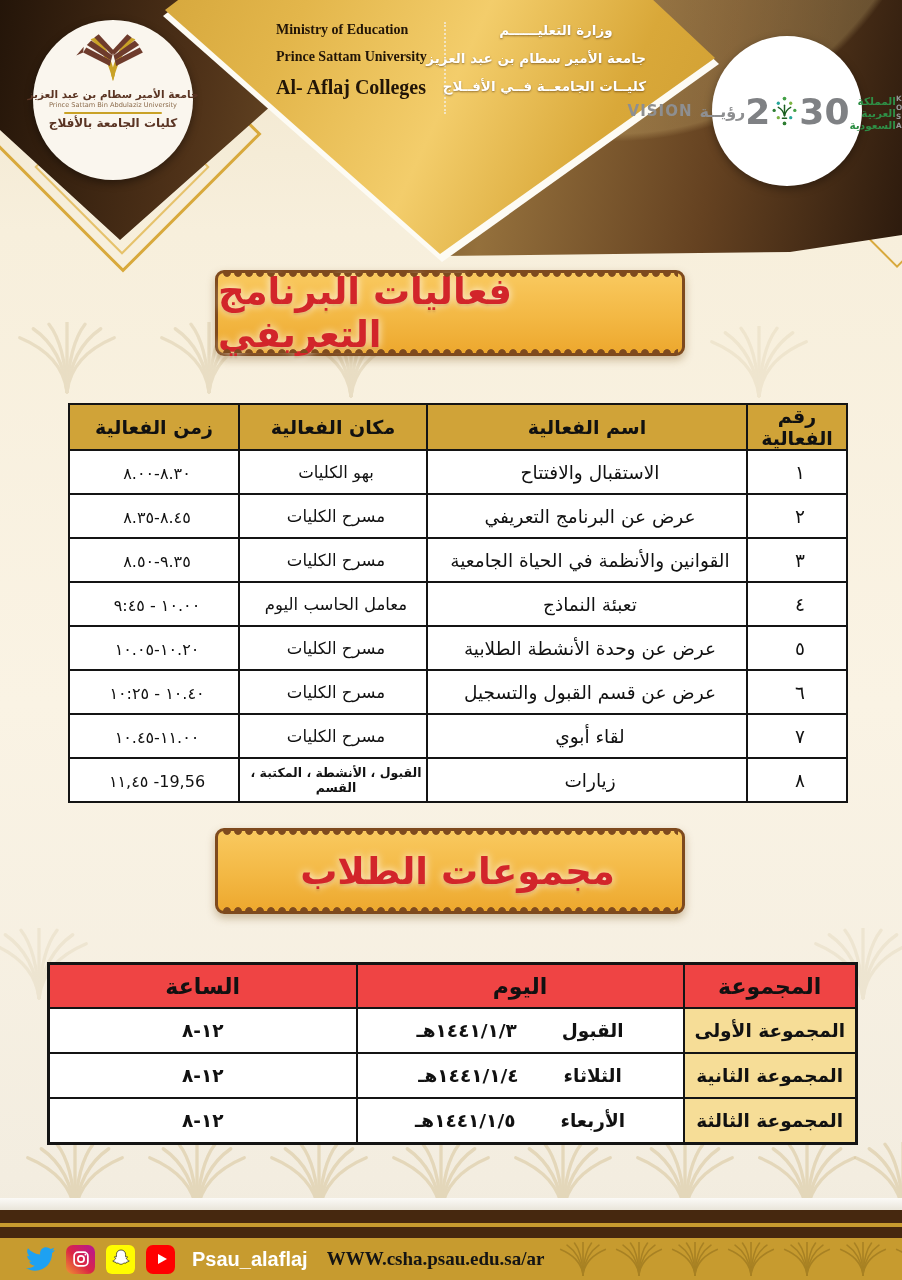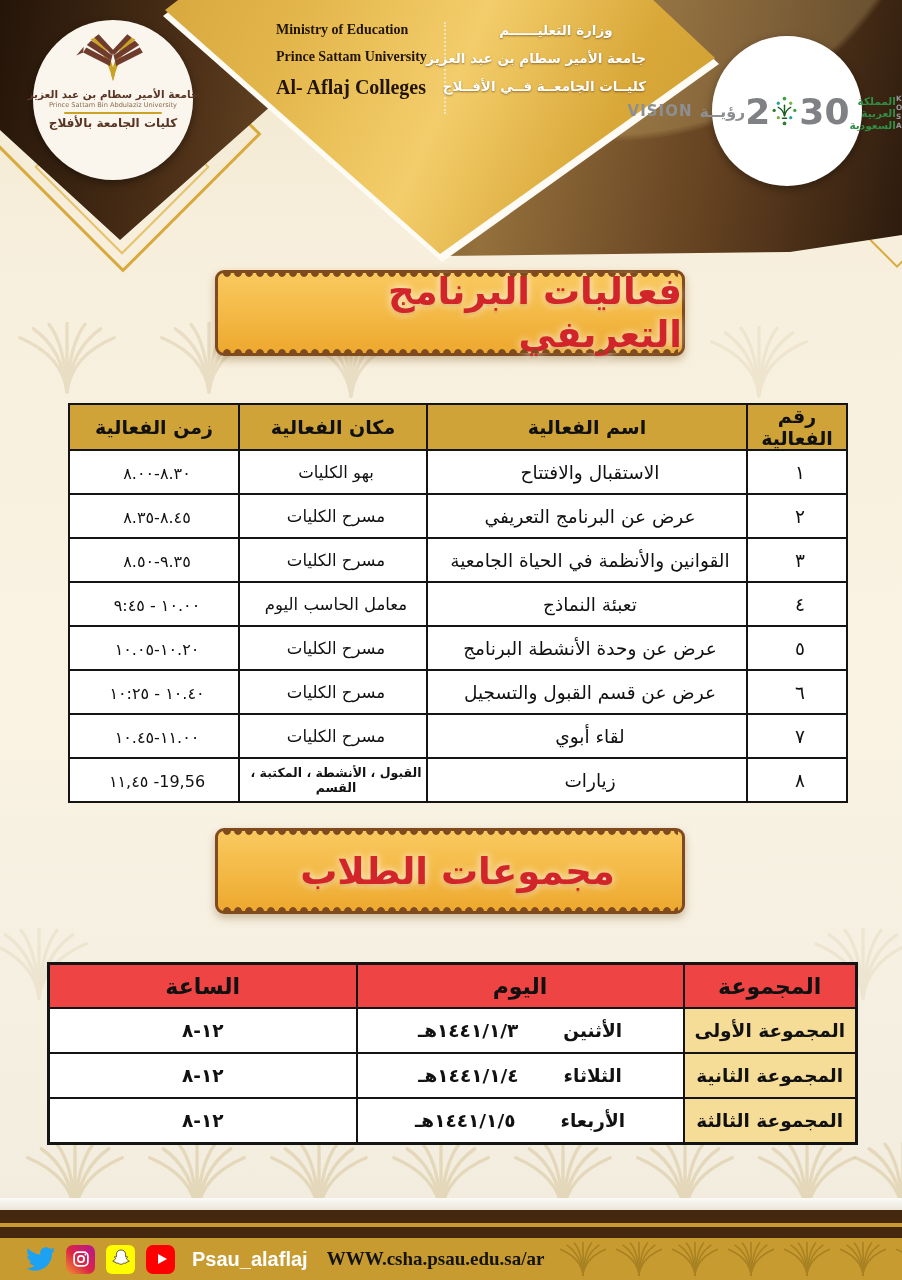--- a/index.html
+++ b/index.html
@@ -49,21 +49,21 @@
   .v-row2{display:flex;align-items:center;color:#7f8184;font-weight:bold;font-size:36px;line-height:1;gap:1px;margin-top:1px;}
   .v-emblem{width:27px;height:31px;}
   .v-row3{color:#2f8f46;font-size:10.5px;font-weight:bold;margin-top:3px;direction:rtl;}
   .v-row4{color:#96989a;font-size:7.3px;letter-spacing:1.5px;margin-top:2px;font-weight:bold;}
   
   .banner{position:absolute;left:215px;width:470px;height:86px;border-radius:9px;
     background:linear-gradient(180deg,#f9c95f 0%,#f3b844 55%,#eda82e 100%);
     border:3px solid #7e4a1e;box-shadow:0 4px 9px rgba(120,80,20,.35);
     display:flex;align-items:center;justify-content:center;z-index:4;box-sizing:border-box;}
   .banner .title{font-size:37px;font-weight:bold;color:#d2252a;
-    text-shadow:0 0 8px rgba(255,255,255,.95),0 2px 2px rgba(140,70,0,.25);text-align:right;}
+    text-shadow:0 0 8px rgba(255,255,255,.95),0 2px 2px rgba(140,70,0,.25);}
   .stitch{position:absolute;left:4px;right:4px;height:9px;}
   .stitch.top{top:0;background:radial-gradient(circle at 5px 0,#7e4a1e 3.4px,rgba(0,0,0,0) 4.3px);
     background-size:11px 9px;background-repeat:repeat-x;}
   .stitch.bot{bottom:0;background:radial-gradient(circle at 5px 9px,#7e4a1e 3.4px,rgba(0,0,0,0) 4.3px);
     background-size:11px 9px;background-repeat:repeat-x;}
   #banner1{top:270px;} #banner2{top:828px;padding-left:15px;}
   
   table{border-collapse:collapse;position:absolute;background:#ffffff;z-index:4;table-layout:fixed;}
   th,td{border:2px solid #141414;text-align:center;vertical-align:middle;padding:0 4px;color:#111;}
   #events-table{left:68px;top:403px;width:778px;}
@@ -278,21 +278,21 @@
         <td class="c-time"><span dir="ltr">٩.٣٥-٨.٥٠</span></td>
       </tr>
     <tr>
         <td class="c-num">٤</td>
         <td class="c-name">تعبئة النماذج</td>
         <td class="c-place">معامل الحاسب اليوم</td>
         <td class="c-time"><span dir="ltr">١٠.٠٠ - ٩:٤٥</span></td>
       </tr>
     <tr>
         <td class="c-num">٥</td>
-        <td class="c-name">عرض عن وحدة الأنشطة البرنامج</td>
+        <td class="c-name">عرض عن وحدة الأنشطة الطلابية</td>
         <td class="c-place">مسرح الكليات</td>
         <td class="c-time"><span dir="ltr">١٠.٢٠-١٠.٠٥</span></td>
       </tr>
     <tr>
         <td class="c-num">٦</td>
         <td class="c-name">عرض عن قسم القبول والتسجيل</td>
         <td class="c-place">مسرح الكليات</td>
         <td class="c-time"><span dir="ltr">١٠.٤٠ - ١٠:٢٥</span></td>
       </tr>
     <tr>
@@ -327,21 +327,21 @@
       <th>المجموعة</th>
       <th>اليوم</th>
       <th>الساعة</th>
     </tr>
   </thead>
   <tbody>
     <tr>
       <td class="c-group">المجموعة الأولى</td>
       <td class="c-day">
         <div class="day-wrap">
-            <span>الأثنين</span>
+            <span>القبول</span>
             <span>١٤٤١/١/٣هـ</span>
           </div>
       </td>
       <td class="c-hour"><span dir="ltr">١٢-٨</span></td>
     </tr>
     <tr>
       <td class="c-group">المجموعة الثانية</td>
       <td class="c-day">
         <div class="day-wrap">
             <span>الثلاثاء</span>

